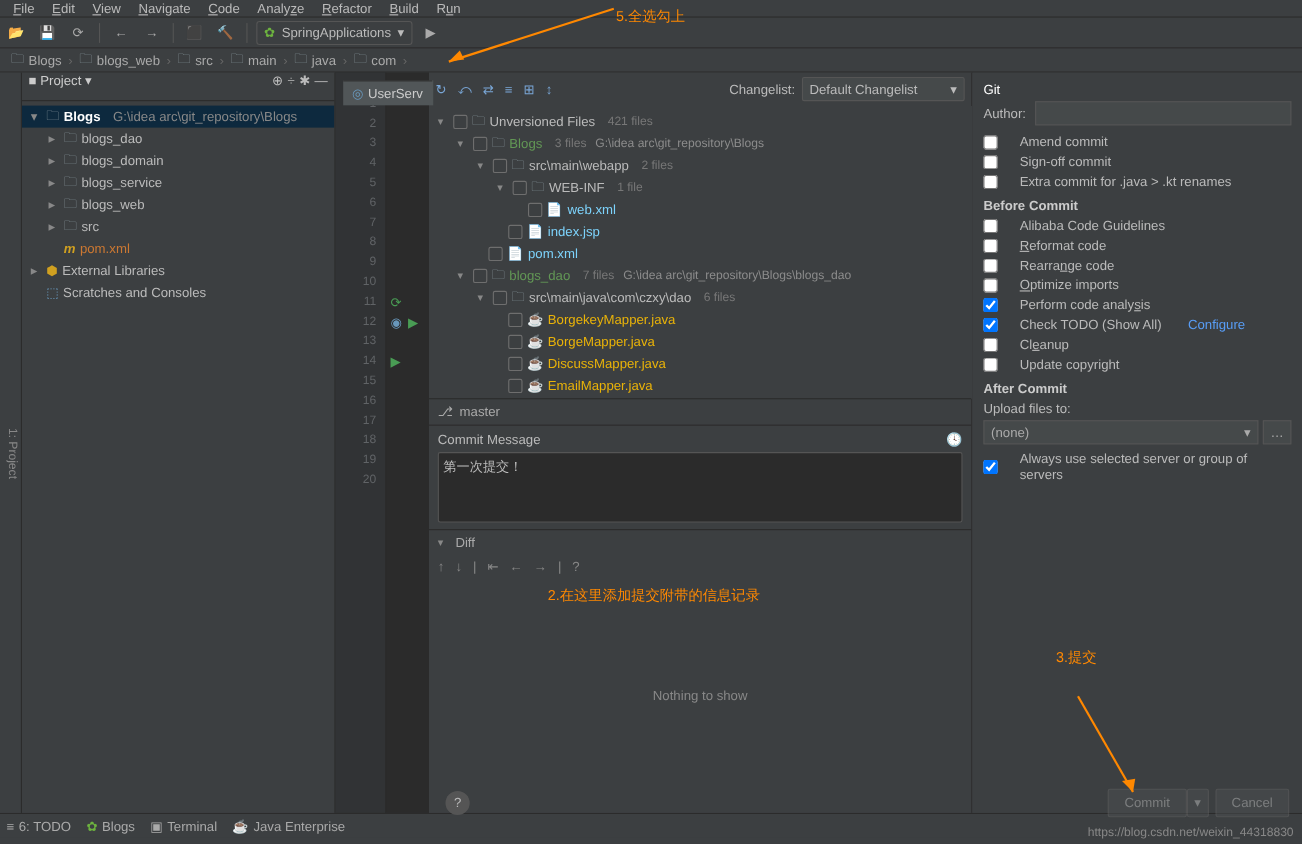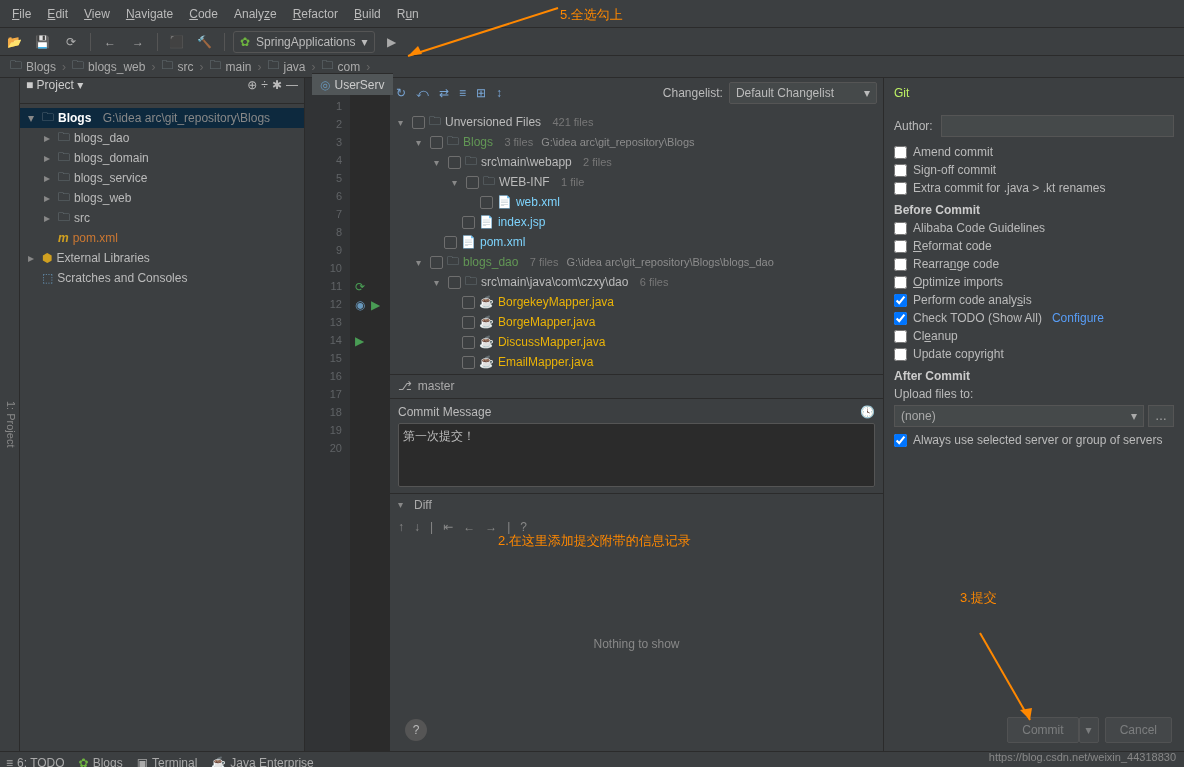--- a/index.html
+++ b/index.html
@@ -1,17 +1,17 @@
 <!DOCTYPE html>
 <html><head>
 <meta charset="utf-8">
 <style>
 * { margin:0; padding:0; box-sizing:border-box; }
 body { font-family:"Segoe UI",Arial,sans-serif; font-size:12px; background:#3c3f41; color:#bbbbbb; width:1184px; height:767px; overflow:hidden; position:relative; }
-.menubar { height:28px; display:flex; align-items:center; padding:0 4px; background:#3c3f41; border-bottom:1px solid #2b2b2b; }
+.menubar { height:16px; display:flex; align-items:center; padding:0 4px; background:#3c3f41; border-bottom:1px solid #2b2b2b; }
 .menubar span { padding:0 8px; cursor:default; }
 .menubar span u { text-decoration:underline; }
 .toolbar { height:28px; display:flex; align-items:center; padding:0 4px; gap:6px; border-bottom:1px solid #2b2b2b; }
 .toolbar .icon-btn { width:22px; height:22px; display:flex; align-items:center; justify-content:center; color:#aaa; cursor:pointer; }
 .toolbar .sep { width:1px; height:18px; background:#555; margin:0 2px; }
 .run-config { display:flex; align-items:center; border:1px solid #555; border-radius:3px; height:22px; padding:0 6px; gap:6px; }
 .spring-icon { color:#6db33f; }
 .play-icon { color:#499c54; }
 .breadcrumbs { height:22px; display:flex; align-items:center; padding:0 6px; border-bottom:1px solid #2b2b2b; gap:2px; }
 .crumb { display:flex; align-items:center; padding:0 4px; gap:4px; color:#aaa; }
@@ -53,21 +53,21 @@
 .commit-msg-header { display:flex; align-items:center; margin-bottom:4px; }
 .commit-msg-box { background:#2b2b2b; border:1px solid #555; border-radius:2px; min-height:64px; padding:4px; color:#bbb; }
 .diff-section { border-top:1px solid #2b2b2b; flex:1; display:flex; flex-direction:column;}
 .diff-header { padding:4px 8px; display:flex; align-items:center; gap:6px; color:#aaa; }
 .diff-toolbar { padding:4px 8px; display:flex; gap:10px; color:#888; }
 .diff-body { flex:1; display:flex; align-items:center; justify-content:center; color:#888; }
 .commit-right { width:300px; background:#3c3f41; padding:8px 10px; overflow:auto; }
 .right-section-title { color:#ccc; margin:8px 0 4px; font-weight:bold; }
 .author-row { display:flex; align-items:center; gap:8px; margin-bottom:8px; }
 .author-input { flex:1; background:#45494a; border:1px solid #555; height:22px; padding:0 4px; color:#bbb; }
-.checkbox-row { display:flex; align-items:center; gap:6px; margin:4px 0; cursor:pointer; }
+.checkbox-row { display:flex; align-items:center; gap:20px; margin:4px 0; cursor:pointer; }
 .checkbox-row input { width:13px; height:13px; }
 .select-row { display:flex; gap:4px; margin-top:4px; }
 .select-row .sel { flex:1; background:#45494a; border:1px solid #555; padding:3px 6px; color:#aaa; display:flex; justify-content:space-between; }
 .select-row .more-btn { width:26px; display:flex; align-items:center; justify-content:center; border:1px solid #555; background:#45494a; color:#aaa; }
 .configure-link { color:#589df6; margin-left:4px; cursor:pointer; }
 .bottom-bar { height:22px; display:flex; align-items:center; border-top:1px solid #2b2b2b; padding:0 6px; gap:14px; background:#3c3f41; }
 .bottom-bar .tab { display:flex; align-items:center; gap:4px; color:#aaa; cursor:pointer; }
 .buttons-row { position:absolute; right:12px; bottom:24px; display:flex; gap:6px; }
 .btn { background:#4c5052; border:1px solid #666; padding:5px 14px; color:#bbb; border-radius:2px; cursor:pointer; opacity:0.5; }
 .btn-split { display:flex; }
@@ -326,21 +326,21 @@
           <span>→</span>
           <span>|</span>
           <span>?</span>
         </div>
         <div class="diff-body">
             <span>Nothing to show</span>
           </div>
       </div>
     </div>
     <div class="commit-right">
-      <div style="margin-bottom:15px;color:#bef264">Git</div>
+      <div style="margin-bottom:4px;color:#ffffff">Git</div>
       <div class="author-row">
           <span>Author:</span>
           <input class="author-input" style="">
         </div>
       <label class="checkbox-row">
           <input type="checkbox" style="">
           <span>Amend commit</span>
         </label>
       <label class="checkbox-row">
           <input type="checkbox" style="">

